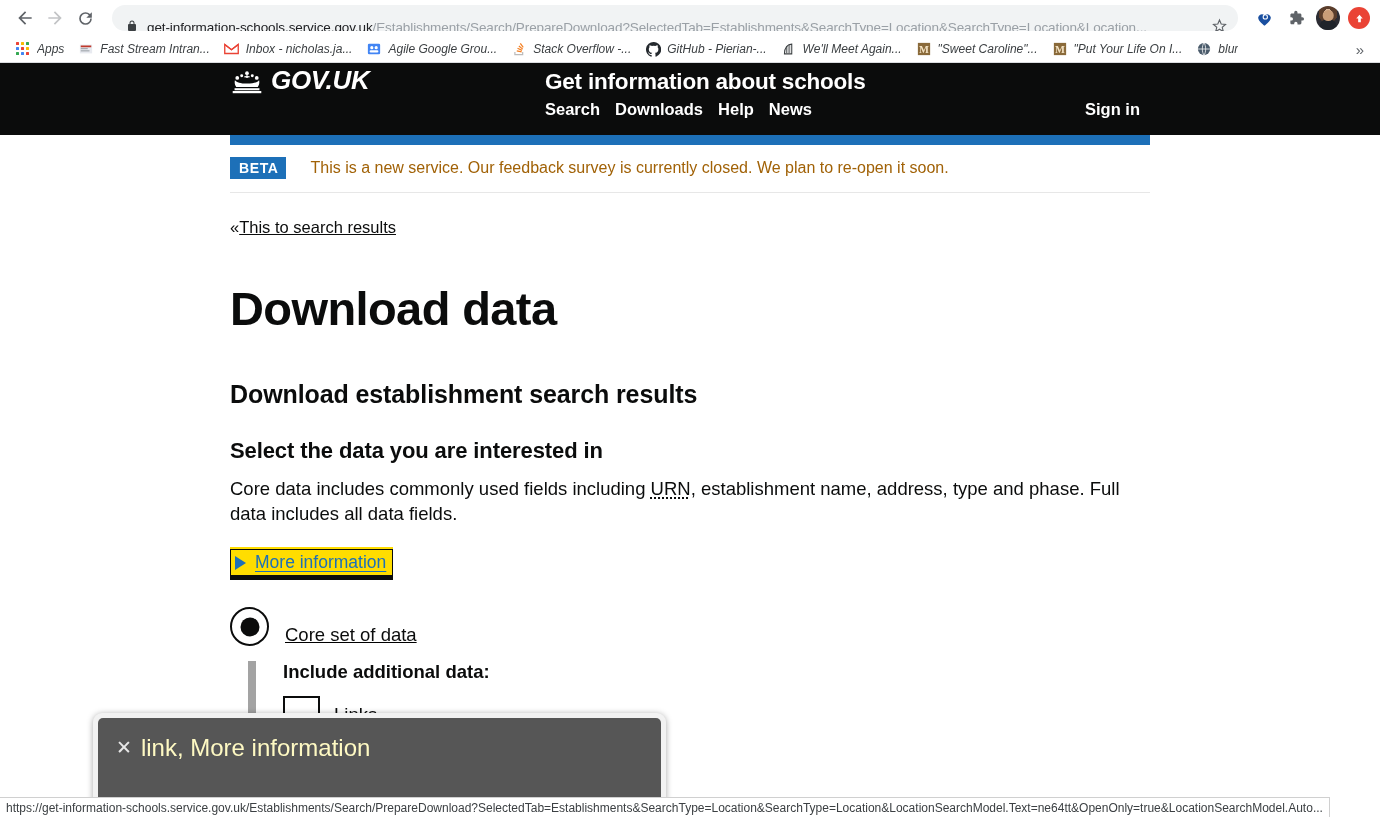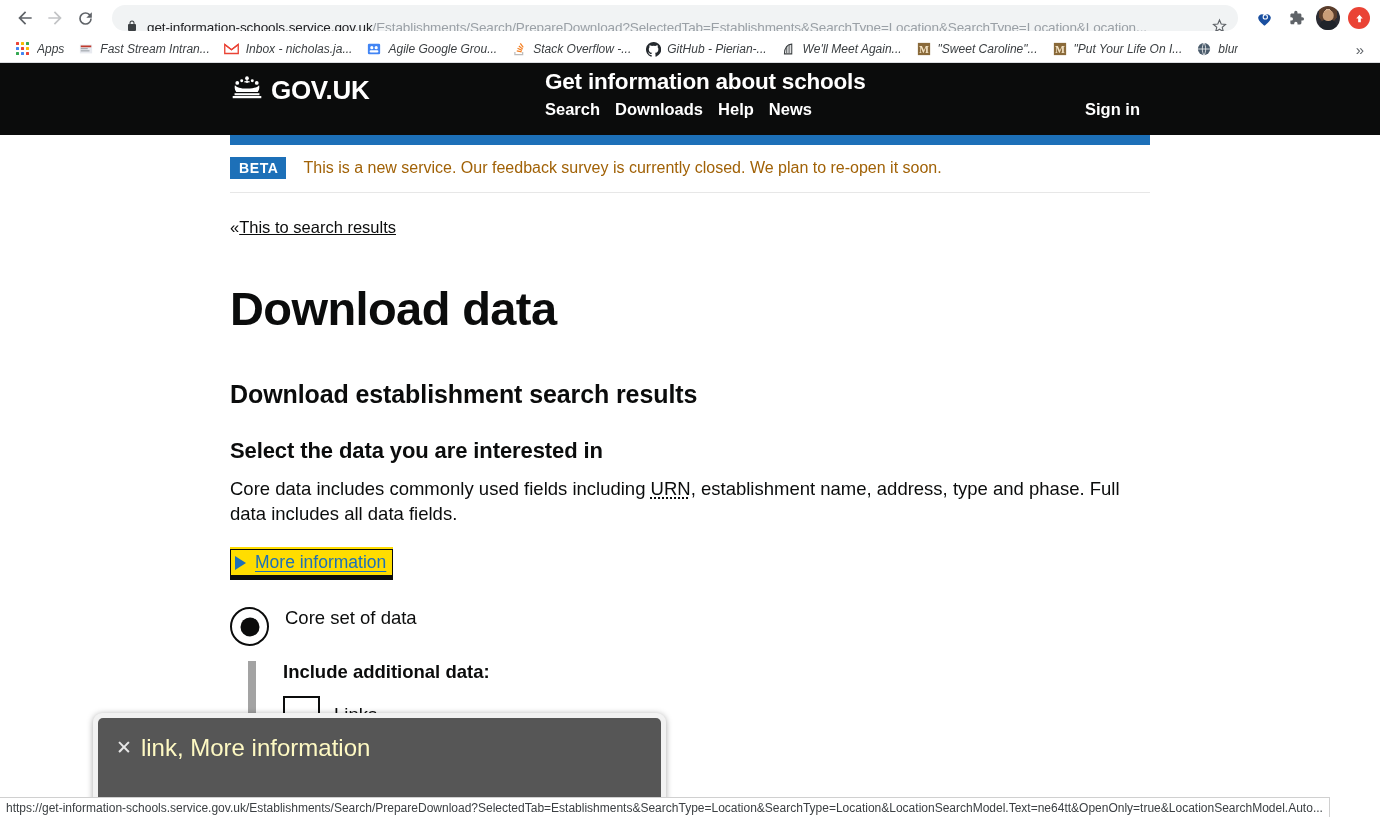--- a/index.html
+++ b/index.html
@@ -133,26 +133,27 @@
   }
   .gov-header-inner {
     width: 920px;
     margin: 0 auto;
     position: relative;
     height: 72px;
     padding-left: 4px;
   }
   .gov-logo {
     position: absolute;
-    left: 0; top: 12px;
-    display: flex; align-items: flex-start;
+    left: 0; top: 2px;
+    display: flex; align-items: flex-end;
     color: #ffffff;
     font-size: 26px;
     font-weight: 700;
     letter-spacing: -0.3px;
+    font-style: italic;
   }
   .crown { margin-right: 7px; display:block; }
   .service-name {
     position: absolute;
     left: 315px; top: 6px;
     color: #ffffff;
     font-size: 22.5px;
     font-weight: 700;
     letter-spacing: -0.2px;
   }
@@ -191,21 +192,21 @@
     padding: 12px 0 13px 0;
     border-bottom: 1px solid #e7e7e7;
   }
   .phase-tag {
     background: #1d70b8;
     color: #ffffff;
     font-size: 14px;
     font-weight: 700;
     letter-spacing: .6px;
     padding: 3px 8px 3px 9px;
-    margin-right: 17px;
+    margin-right: 24px;
     flex: 0 0 auto;
   }
   .phase-text { font-size: 16px; color: #a16207; text-align: center; }
 
   .back-link {
     display: inline-block;
     margin-top: 25px;
     font-size: 16.5px;
     color: #0b0c0c;
     text-decoration: none;
@@ -267,22 +268,23 @@
   .details-label {
     font-size: 17.5px;
     color: #1d70b8;
     text-decoration: underline;
     text-underline-offset: 2.5px;
   }
 
   
   .radio-row {
     display: flex;
-    align-items: flex-start;
+    align-items: flex-end;
     margin-top: 31px;
+    text-decoration: underline;
   }
   .radio-outer {
     width: 39px; height: 39px;
     border: 2px solid #0b0c0c;
     border-radius: 50%;
     background: #ffffff;
     position: relative;
     flex: 0 0 auto;
   }
   .radio-outer.checked::after {

